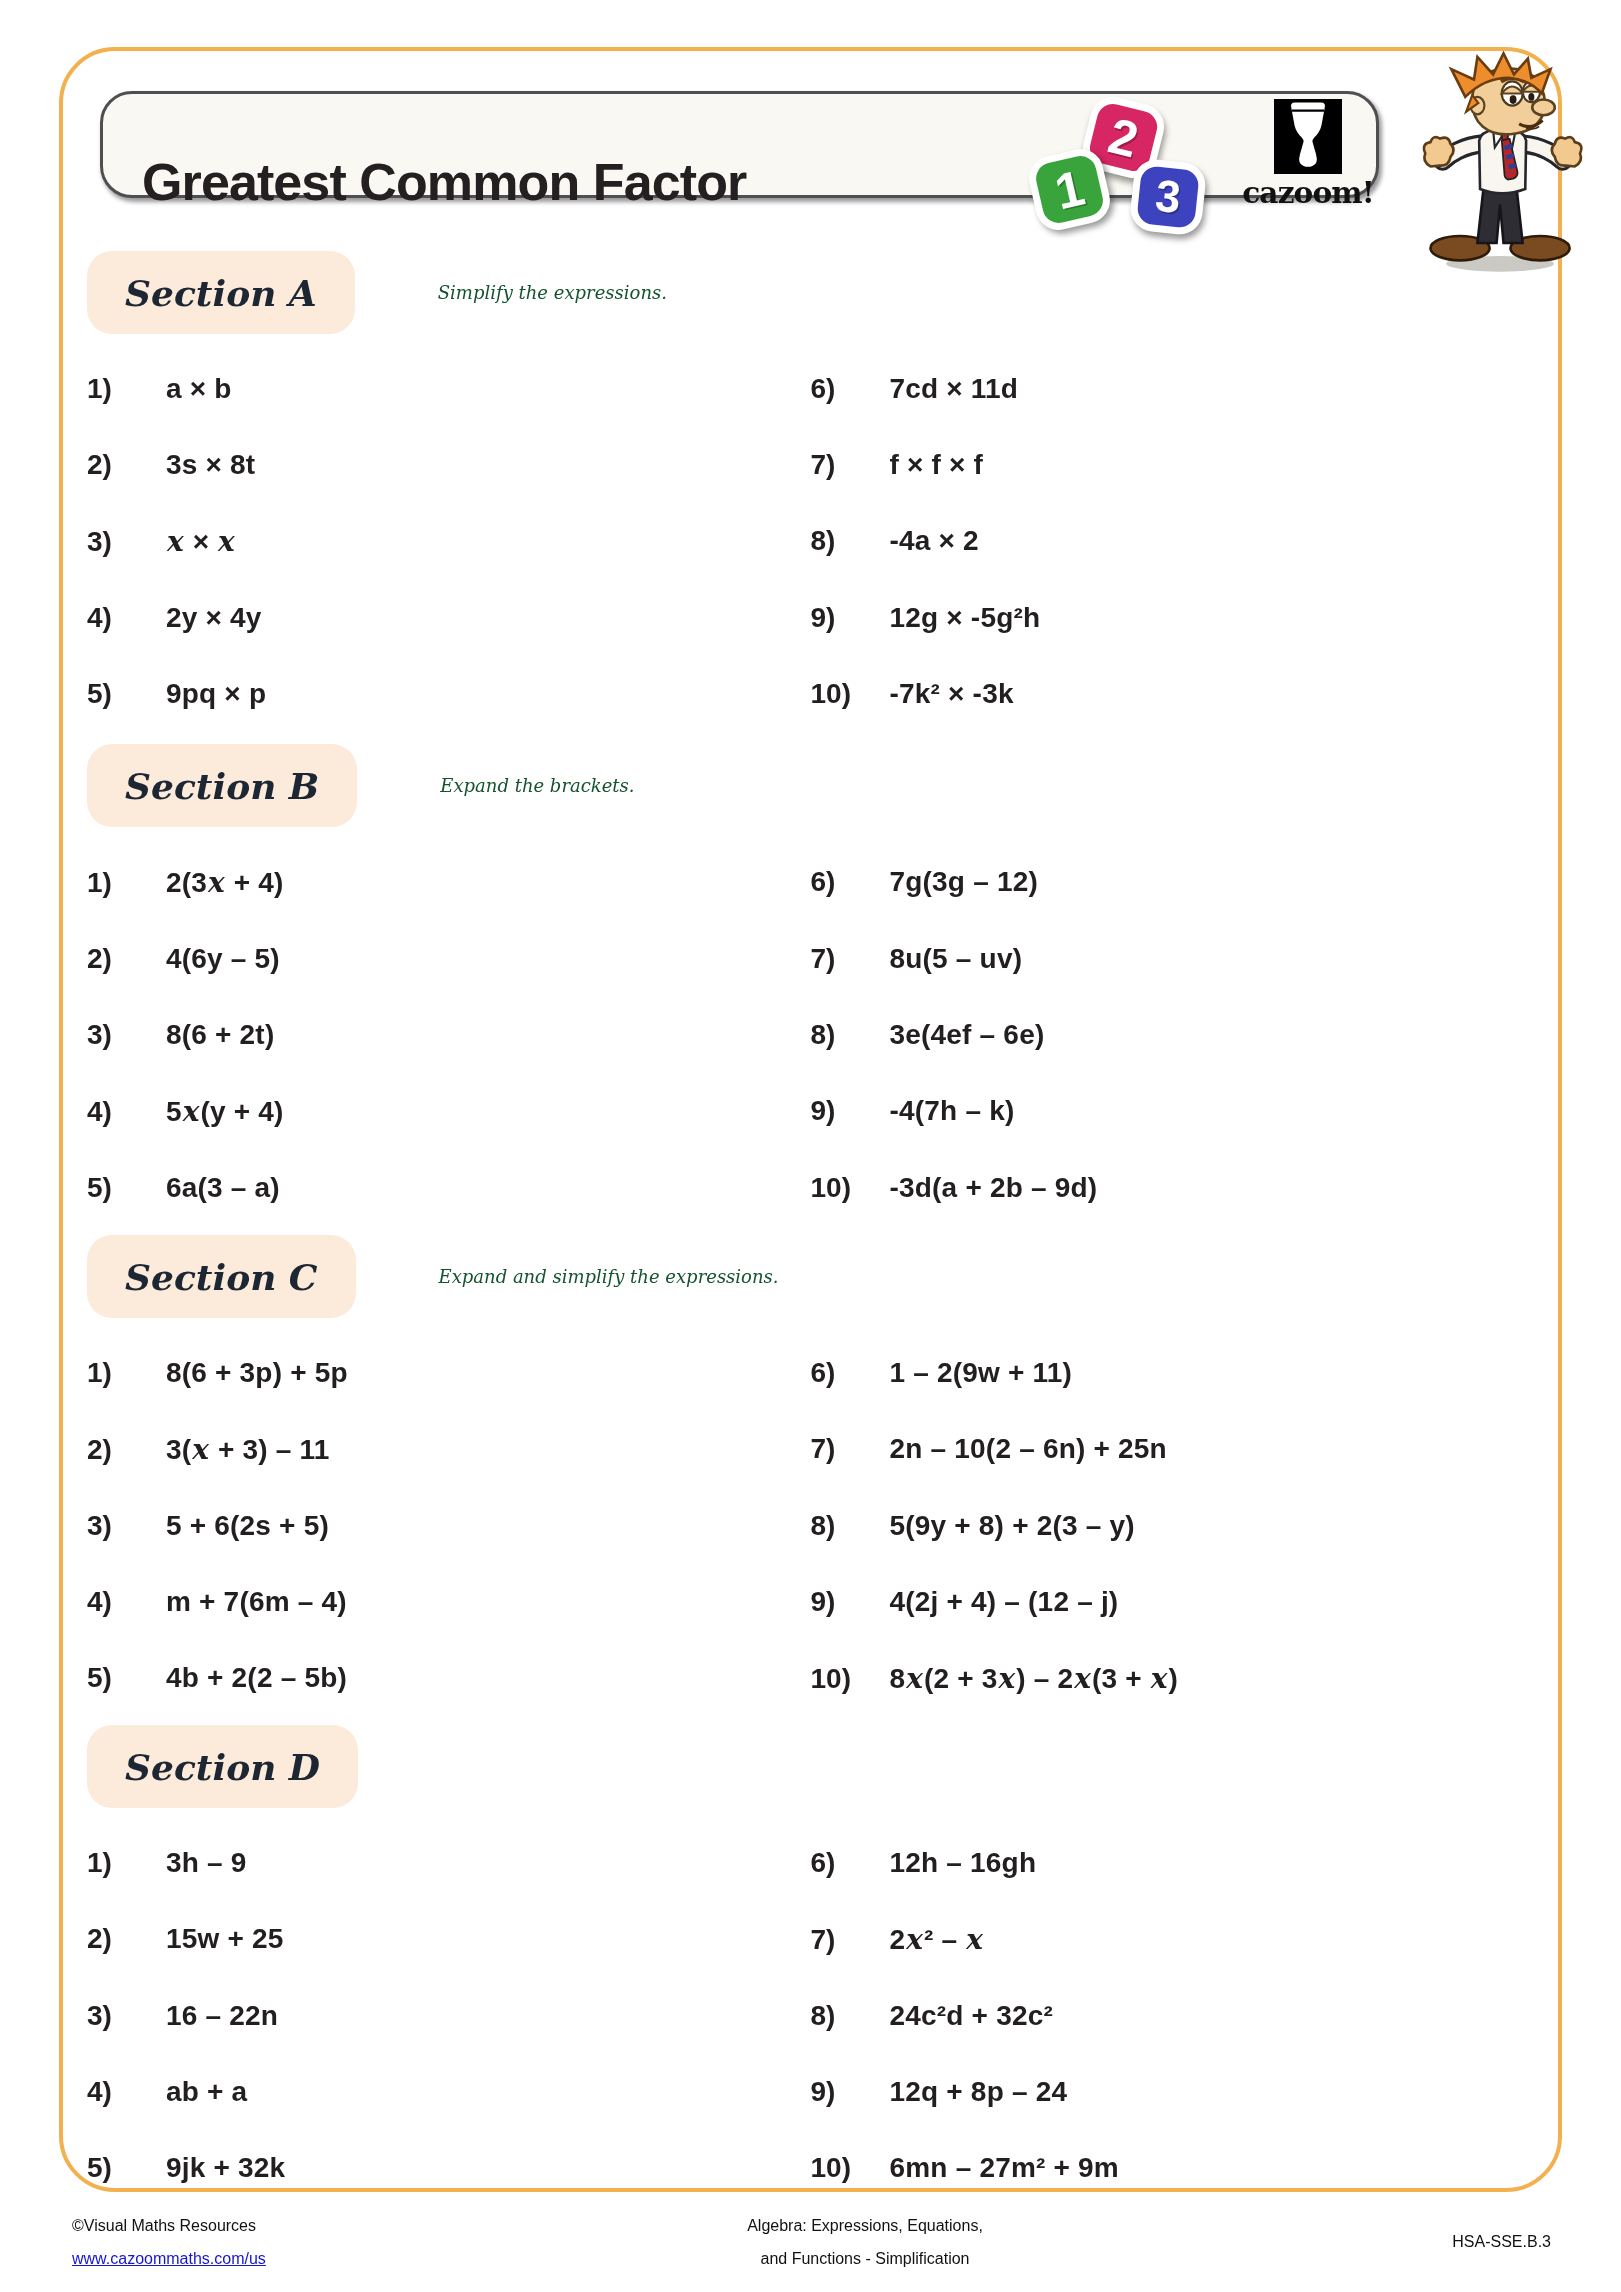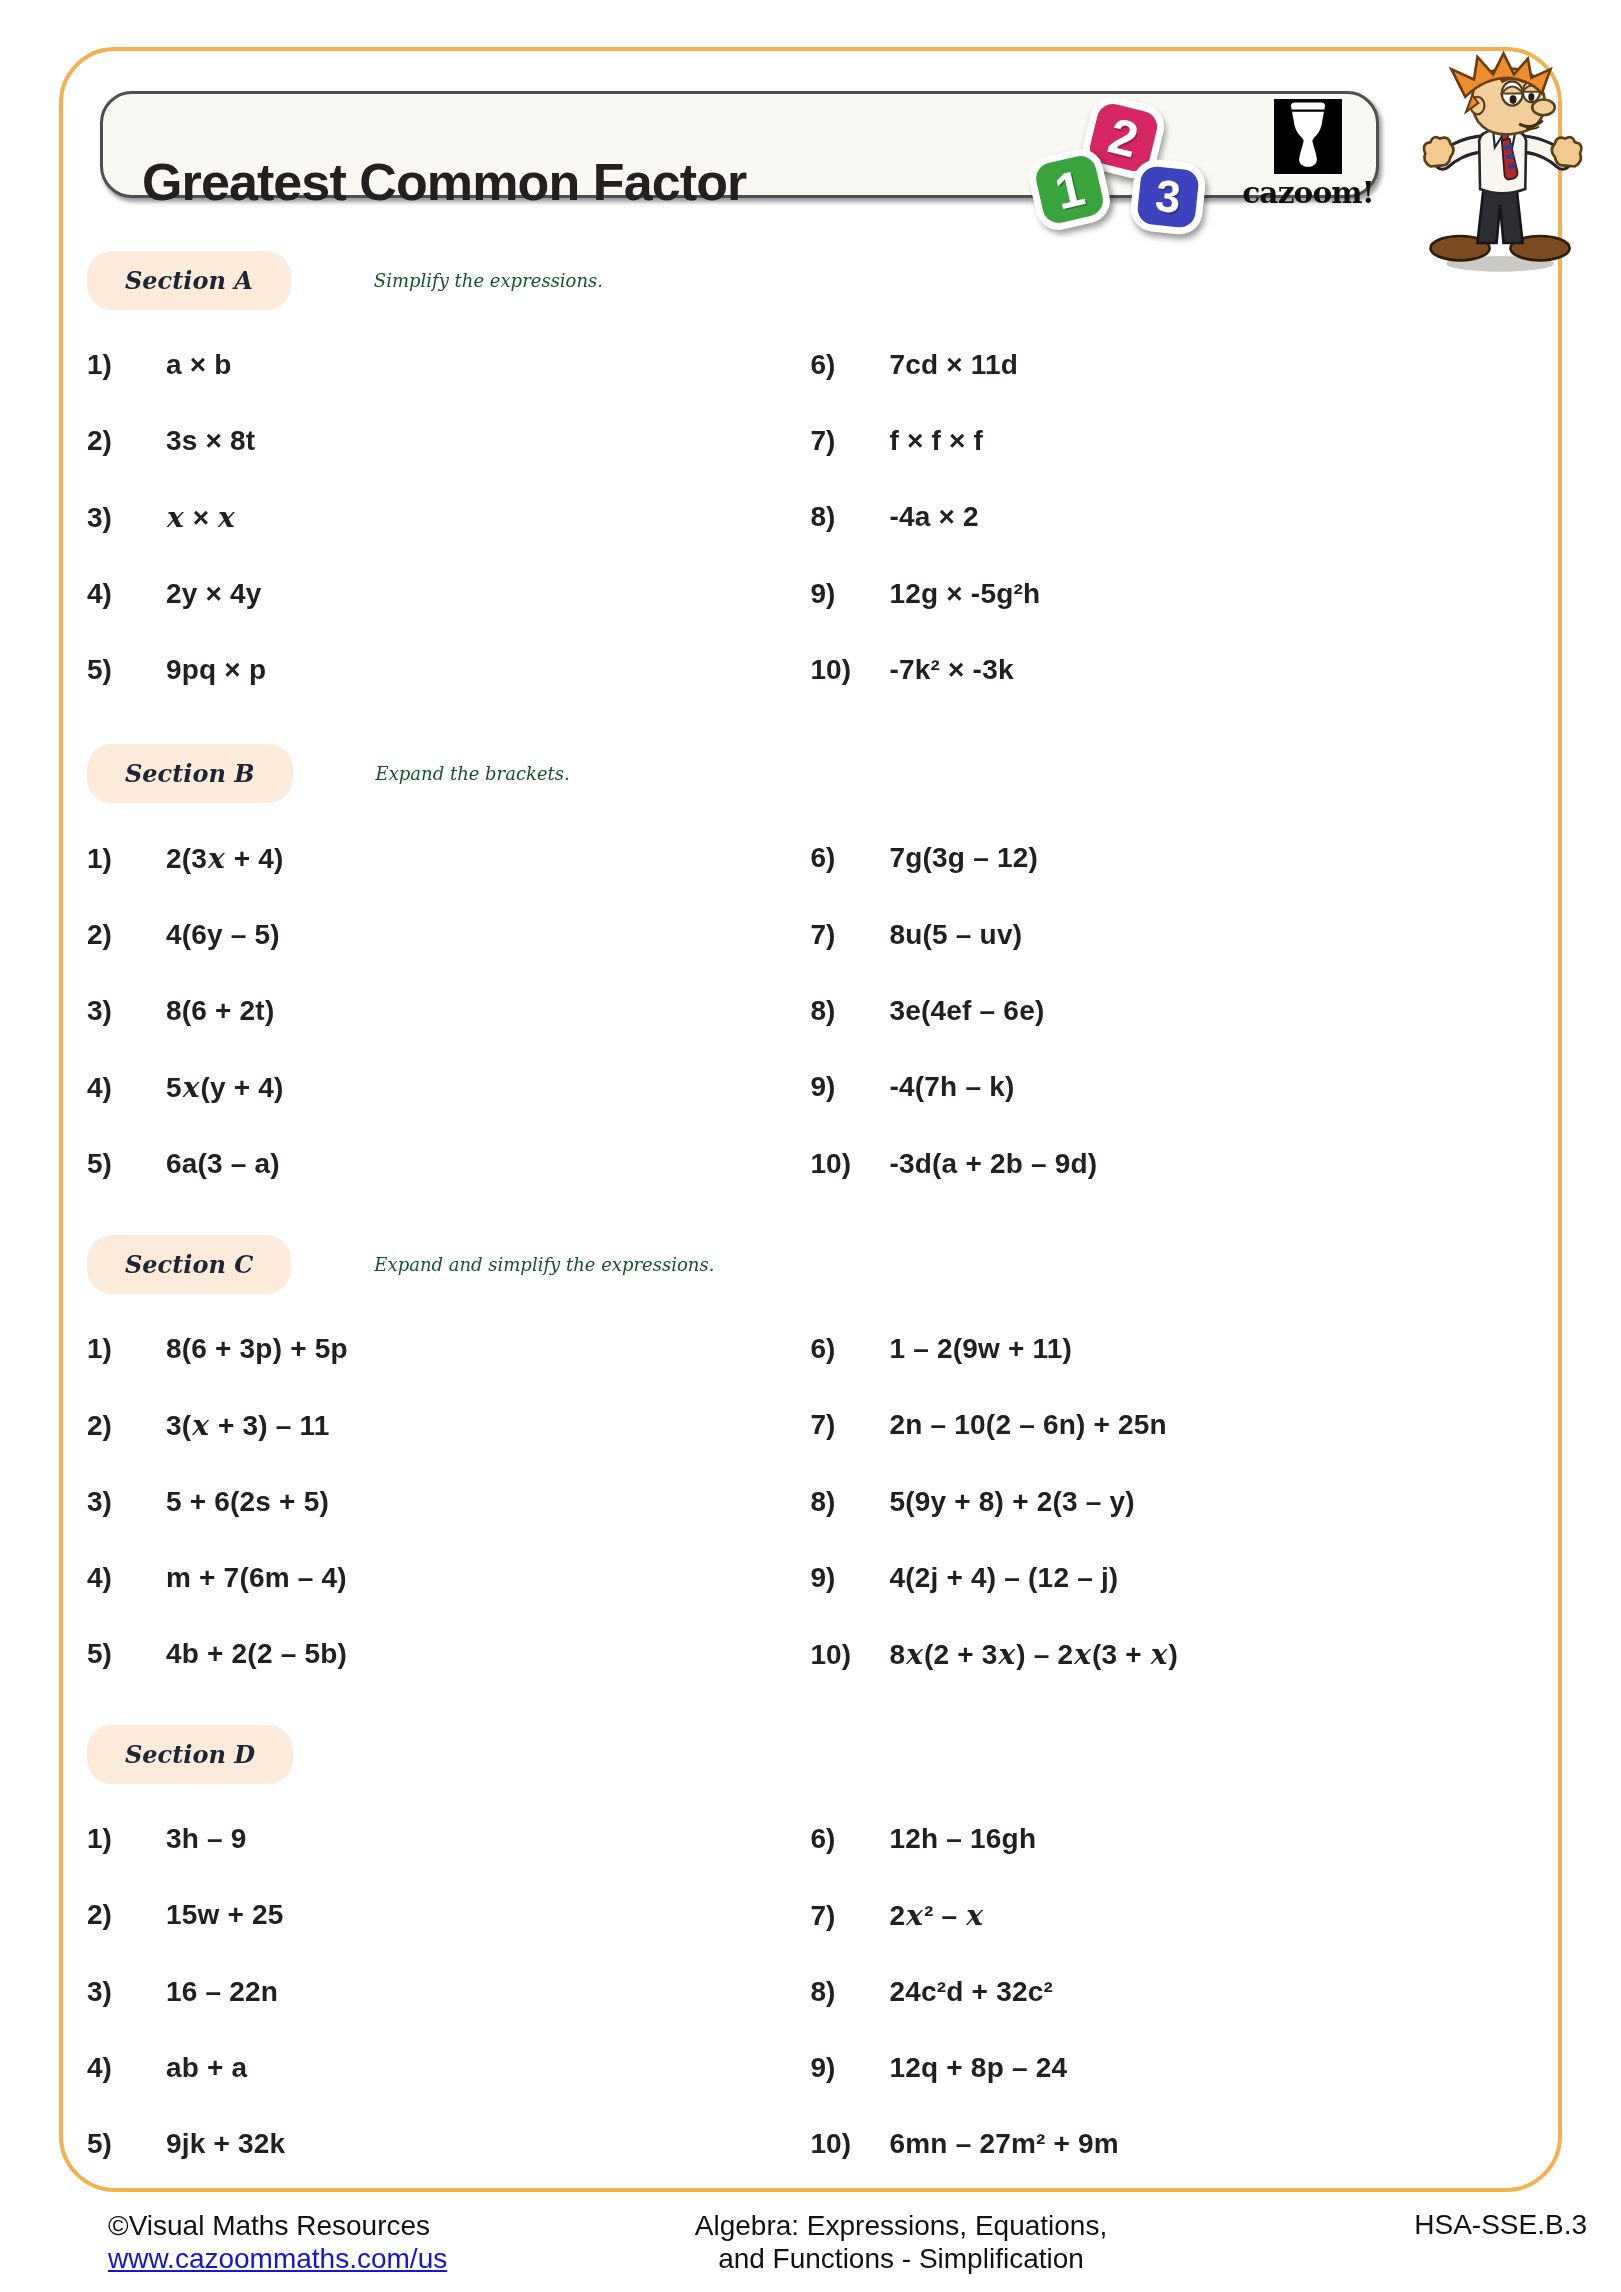--- a/index.html
+++ b/index.html
@@ -40,40 +40,40 @@
     display:block;margin-top:-1.8px;font-family:"DejaVu Serif", serif;font-weight:700;
     font-size:29.6px;letter-spacing:-0.9px;color:#111;
   }
   
   .mascot{position:absolute;left:1411px;top:50px;width:192px;height:226px;z-index:5;}
   
   .section{position:absolute;left:87px;width:1447px;}
   .sec-a{top:251px;} .sec-b{top:744px;} .sec-c{top:1235px;} .sec-d{top:1725px;}
   .sec-head{display:flex;align-items:center;}
   .badge{
-    background:#fceadb;border-radius:25px;padding:0 38px;height:59px;
+    background:#fceadb;border-radius:25px;padding:12px 38px;height:59px;
     display:flex;align-items:center;justify-content:center;
     font-family:"DejaVu Serif", serif;font-style:italic;font-weight:700;
-    font-size:24px;color:#1d2733;white-space:nowrap;
+    font-size:36px;color:#1d2733;white-space:nowrap;
   }
   .instruction{
     margin-left:83px;font-family:"DejaVu Serif", serif;font-style:italic;
     font-size:18px;color:#14532d;white-space:nowrap;
   }
   .qgrid{
     display:grid;grid-template-columns:1fr 1fr;row-gap:44px;margin-top:39px;
   }
   .q{display:flex;align-items:baseline;font-size:28px;font-weight:700;color:#231f20;}
   .qnum{width:79px;flex:0 0 79px;}
   .qexpr{letter-spacing:0.2px;white-space:nowrap;}
   .mvar{font-family:"DejaVu Serif", serif;font-style:italic;font-weight:700;padding:0 0.9px;}
   
   .footer{
     position:absolute;left:72px;top:2209px;width:1479px;
-    display:flex;align-items:flex-start;font-size:28px;color:#111;margin-left:36px;
+    display:flex;align-items:center;font-size:16px;color:#111;
   }
   .footer .left-block{flex:0 0 376px;line-height:33px;}
   .footer .center-block{flex:1 1 auto;text-align:center;line-height:33px;}
   .footer .right-block{flex:0 0 269px;text-align:right;}
   .site-link{color:#1515d0;text-decoration:underline;}
 </style>
 </head>
 <body>
 
 <div class="page-border"></div>

